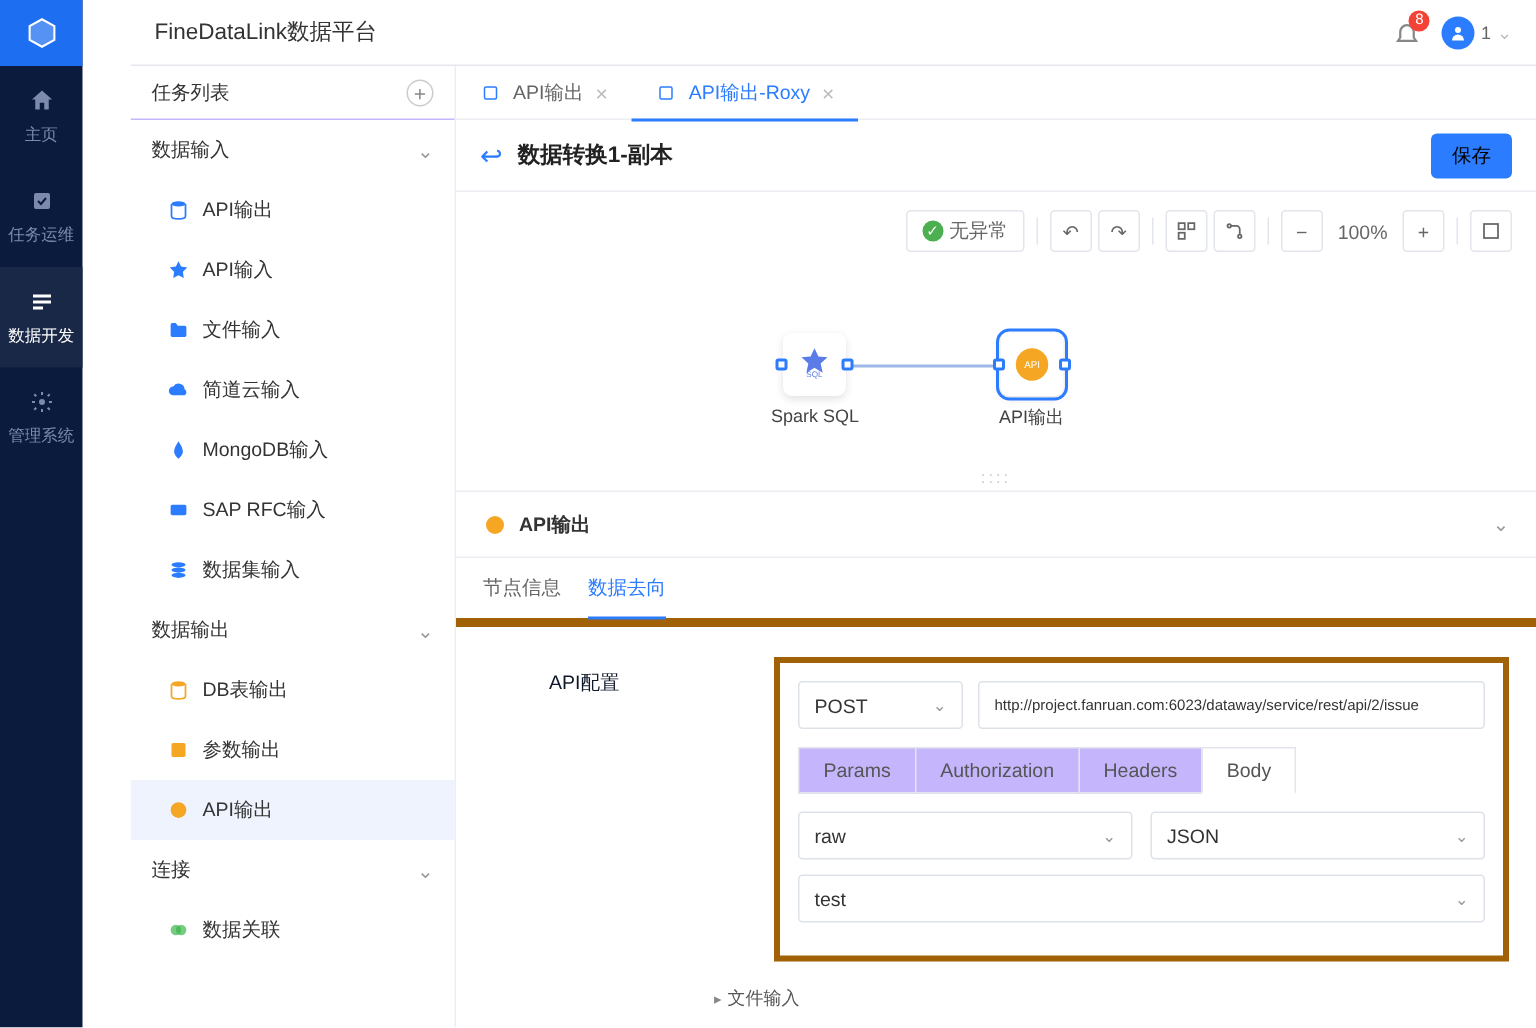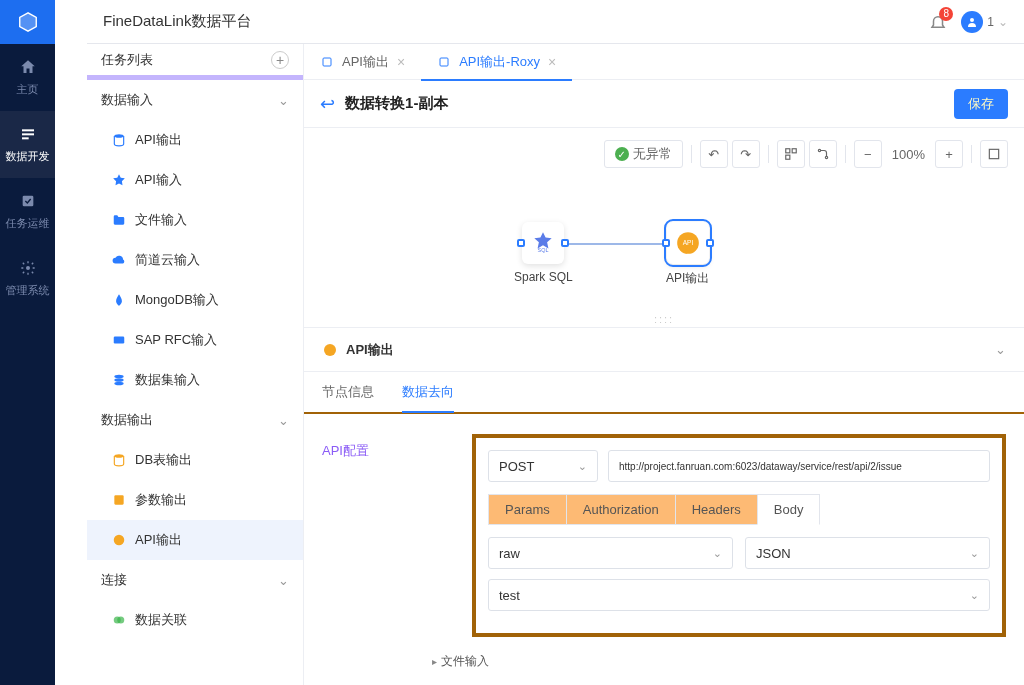--- a/index.html
+++ b/index.html
@@ -14,76 +14,76 @@
 .main { flex: 1; display: flex; flex-direction: column; padding-left: 32px; }
 .topbar { height: 44px; border-bottom: 1px solid #e5e7ed; display: flex; align-items: center; padding: 0 16px; justify-content: space-between; }
 .topbar .title { font-size: 15px; color: #333; }
 .topbar .right { display: flex; align-items: center; gap: 14px; }
 .bell { position: relative; width: 18px; height: 18px; }
 .bell .badge { position: absolute; top: -6px; right: -6px; background: #f44336; color: #fff; font-size: 10px; width: 14px; height: 14px; border-radius: 50%; display: flex; align-items: center; justify-content: center; }
 .avatar { width: 22px; height: 22px; border-radius: 50%; background: #2b7cff; color: #fff; display: flex; align-items: center; justify-content: center; font-size: 11px; }
 .user { display: flex; align-items: center; gap: 4px; font-size: 12px; color: #666; }
 .content { flex: 1; display: flex; overflow: hidden; }
 .leftpanel { width: 217px; border-right: 1px solid #eceef3; display: flex; flex-direction: column; background: #fff; }
-.lp-header { height: 36px; display: flex; align-items: center; justify-content: space-between; padding: 0 14px; font-size: 13px; color: #333; border-bottom: 5px solid #c4b5fd; }
+.lp-header { height: 36px; display: flex; align-items: center; justify-content: space-between; padding: 0 14px; font-size: 13px; color: #333; border-bottom: 1px solid #c4b5fd; }
 .lp-header .plus { width: 18px; height: 18px; border: 1px solid #ccc; border-radius: 50%; display: flex; align-items: center; justify-content: center; color: #888; font-size: 14px; cursor: pointer; }
 .comp-group { }
 .group-title { height: 40px; display: flex; align-items: center; justify-content: space-between; padding: 0 14px; font-size: 13px; color: #333; cursor: pointer; }
 .group-title .chev { color: #999; }
 .comp-list { }
 .comp-item { height: 40px; display: flex; align-items: center; padding: 0 14px 0 24px; font-size: 13px; color: #333; cursor: pointer; gap: 8px; }
 .comp-item.sel { background: #eef3fd; }
 .ci-icon { width: 16px; height: 16px; display:flex; align-items:center; justify-content:center; }
 .workarea { flex: 1; display: flex; flex-direction: column; overflow: hidden; }
 .tabs-row { height: 36px; display: flex; align-items: center; border-bottom: 1px solid #eceef3; }
 .tab { height: 36px; display: flex; align-items: center; padding: 0 16px; gap: 8px; font-size: 13px; color: #666; cursor: pointer; position: relative; }
 .tab.active { color: #2b7cff; align-items: center; }
 .tab.active::after { content: ""; position: absolute; bottom: -1px; left: 0; right: 0; height: 2px; background: #2b7cff; }
 .tab .close { color: #bbb; font-size: 14px; }
 .tab .ticon { width: 14px; height: 14px; display:flex; align-items:center; justify-content:center;}
 .bcrumb { height: 48px; display: flex; align-items: center; justify-content: space-between; padding: 0 16px; border-bottom: 1px solid #eceef3; }
 .bcrumb .left { display: flex; align-items: center; gap: 10px; }
 .back-icon { color: #2b7cff; font-size: 18px; cursor: pointer; }
 .bcrumb .bt { font-size: 15px; font-weight: 600; color: #222; }
-.save-btn { background: #2b7cff; color: #fef9c3; border: none; border-radius: 4px; padding: 6px 14px; font-size: 13px; cursor: pointer; }
+.save-btn { background: #2b7cff; color: #000000; border: none; border-radius: 4px; padding: 6px 14px; font-size: 13px; cursor: pointer; }
 .canvas-wrap { flex: 1; display: flex; flex-direction: column; overflow: hidden; background: #fff; }
 .canvas-area { position: relative; height: 200px; border-bottom: 1px solid #eceef3; }
 .canvas-toolbar { position: absolute; top: 12px; right: 16px; display: flex; align-items: center; gap: 4px; }
 .tb-btn { height: 28px; min-width: 28px; border: 1px solid #e2e5ec; border-radius: 3px; background: #fff; display: flex; align-items: center; justify-content: center; color: #666; font-size: 13px; cursor: pointer; padding: 0 6px; }
 .status-ok { display: flex; align-items: center; gap: 4px; padding: 0 10px; }
 .status-ok .dot { width: 14px; height: 14px; border-radius: 50%; background: #4caf50; display: flex; align-items: center; justify-content: center; color: #fff; font-size: 10px; }
 .tb-sep { width: 1px; height: 18px; background: #e2e5ec; margin: 0 4px; }
 .node { position: absolute; display: flex; flex-direction: column; align-items: center; }
 .node .nbox { width: 42px; height: 42px; border-radius: 6px; background: #fff; box-shadow: 0 2px 6px rgba(0,0,0,0.12); display: flex; align-items: center; justify-content: center; position: relative; }
 .node.sel .nbox { outline: 2px solid #2b7cff; outline-offset: 1px; }
 .node .nlabel { margin-top: 6px; font-size: 12px; color: #444; }
 .node .port { width: 8px; height: 8px; border: 2px solid #2b7cff; background: #fff; border-radius: 2px; position: absolute; top: 50%; transform: translateY(-50%); }
 .node .port.left { left: -5px; }
 .node .port.right { right: -5px; }
 .conn { position: absolute; top: 115px; left: 253px; width: 118px; height: 2px; background: #9db8e8; }
 .drag-handle { position:absolute; bottom:2px; left:50%; transform:translateX(-50%); color:#ccc; font-size:11px; letter-spacing:2px;}
 .config-panel { flex: 1; overflow: auto; }
 .cp-title { height: 44px; display: flex; align-items: center; justify-content: space-between; padding: 0 18px; border-bottom: 1px solid #eceef3; }
 .cp-title .tl { display: flex; align-items: center; gap: 8px; font-size: 13px; font-weight: 600; color: #333; }
-.cp-tabs { display: flex; padding: 0 18px; gap: 28px; border-bottom: 2px solid #a16207; }
+.cp-tabs { display: flex; padding: 0 18px; gap: 18px; border-bottom: 6px solid #a16207; }
 .cp-tab { height: 40px; display: flex; align-items: center; font-size: 13px; color: #666; cursor: pointer; position: relative; }
 .cp-tab.active { color: #2b7cff; }
 .cp-tab.active::after { content: ""; position: absolute; bottom: -1px; left: 0; right: 0; height: 2px; background: #2b7cff; }
 .cp-body { padding: 20px 18px; }
 .form-row { display: flex; align-items: flex-start; margin-bottom: 18px; }
-.form-label { width: 110px; font-size: 13px; color: #8b5cf6; padding-top: 8px; }
+.form-label { width: 110px; font-size: 13px; color: #0f172a; padding-top: 8px; margin-left: 44px; }
 .form-ctrl { flex: 1; }
 .red-box { border: 4px solid #a16207; padding: 12px; max-width: 620px; margin-left: 40px; }
 .api-line { display: flex; gap: 10px; margin-bottom: 12px; }
 .sel-box { height: 32px; border: 1px solid #dde1e8; border-radius: 3px; background: #fff; display: flex; align-items: center; justify-content: space-between; padding: 0 10px; font-size: 13px; color: #333; cursor: pointer; }
 .sel-box .chv { color: #999; font-size: 11px; }
 .method-sel { width: 110px; }
 .url-input { flex: 1; height: 32px; border: 1px solid #dde1e8; border-radius: 3px; padding: 0 10px; font-size: 10px; color: #333; }
 .subtab-row { display: flex; margin-bottom: 12px; }
-.subtab { padding: 7px 16px; font-size: 13px; color: #555; background: #fdba74; border: 1px solid #e2e5ec; cursor: pointer; margin-right: -1px; }
+.subtab { padding: 7px 16px; font-size: 13px; color: #555; background: #c4b5fd; border: 1px solid #e2e5ec; cursor: pointer; margin-right: -1px; }
 .subtab.active { background: #fff; border-bottom-color:#fff; position:relative; z-index:1;}
 .body-row { display: flex; gap: 12px; margin-bottom: 10px; }
 .body-row .sel-box { flex: 1; justify-content: space-between; }
 .ret-label { font-size: 12px; color: #555; margin: 16px 0 4px; cursor:pointer;}
 .ret-label::before { content: "▸"; margin-right: 4px; font-size: 10px; color:#888;}
 </style>
 </head>
 <body>
 
 <div class="app">
@@ -93,39 +93,39 @@
           <path d="M12 2L3 7v10l9 5 9-5V7l-9-5z" stroke="#fff" stroke-width="1.5" fill="rgba(255,255,255,0.25)"></path>
         </svg>
     </div>
     <div class="nav-item">
       <span class="nv-icon">
           <svg width="18" height="18" viewBox="0 0 24 24" fill="#7b8aad">
             <path d="M12 3l9 8h-3v9h-4v-6h-4v6H6v-9H3z"></path>
           </svg>
         </span>
       <span>主页</span>
+    </div>
+    <div class="nav-item">
+      <span class="nv-icon">
+          <svg width="16" height="16" viewBox="0 0 24 24" fill="#7b8aad">
+            <rect x="4" y="4" width="16" height="16" rx="2"></rect>
+            <path d="M8 12l3 3 5-6" stroke="#0a1b3d" stroke-width="2" fill="none"></path>
+          </svg>
+        </span>
+      <span>任务运维</span>
     </div>
     <div class="nav-item active">
       <span class="nv-icon">
           <svg width="16" height="16" viewBox="0 0 24 24" fill="#fff">
             <rect x="3" y="5" width="18" height="3"></rect>
             <rect x="3" y="11" width="18" height="3"></rect>
             <rect x="3" y="17" width="10" height="3"></rect>
           </svg>
         </span>
       <span>数据开发</span>
-    </div>
-    <div class="nav-item">
-      <span class="nv-icon">
-          <svg width="16" height="16" viewBox="0 0 24 24" fill="#7b8aad">
-            <rect x="4" y="4" width="16" height="16" rx="2"></rect>
-            <path d="M8 12l3 3 5-6" stroke="#0a1b3d" stroke-width="2" fill="none"></path>
-          </svg>
-        </span>
-      <span>任务运维</span>
     </div>
     <div class="nav-item">
       <span class="nv-icon">
           <svg width="16" height="16" viewBox="0 0 24 24" fill="#7b8aad">
             <circle cx="12" cy="12" r="3"></circle>
             <path d="M12 2v3M12 19v3M4.2 4.2l2.1 2.1M17.7 17.7l2.1 2.1M2 12h3M19 12h3M4.2 19.8l2.1-2.1M17.7 6.3l2.1-2.1" stroke="#7b8aad" stroke-width="2"></path>
           </svg>
         </span>
       <span>管理系统</span>
     </div>

